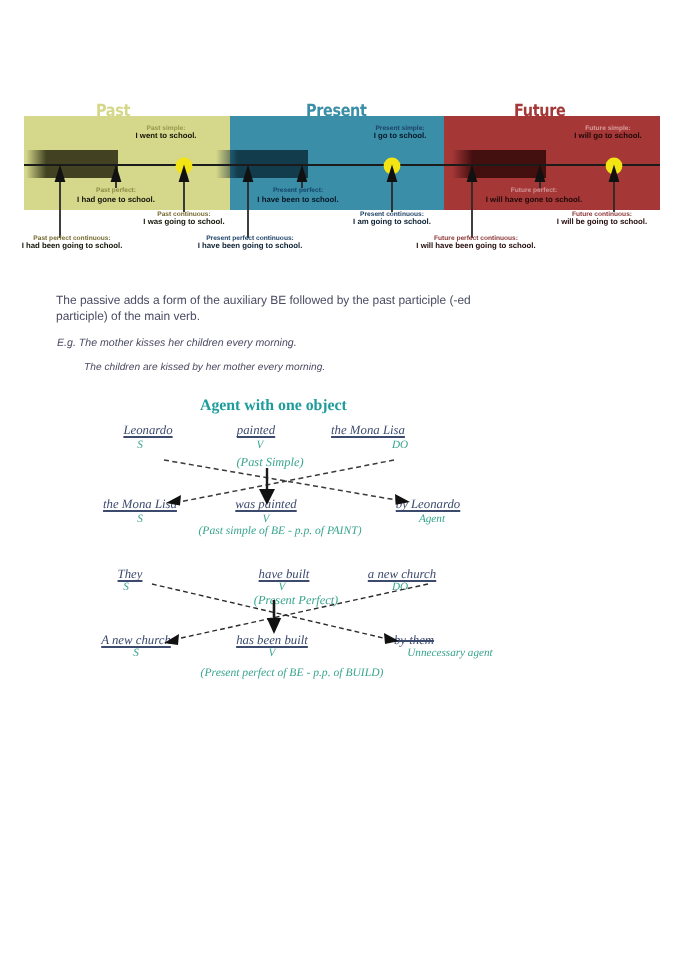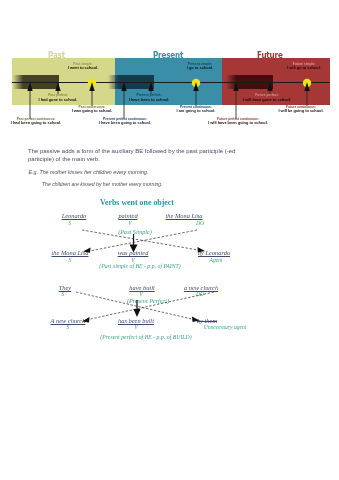--- a/index.html
+++ b/index.html
@@ -133,21 +133,21 @@
         <span class="e" style="color:#230a0a">I will have been going to school.</span>
       </div>
 </div>
 <div id="notes">
 <div class="txt body-t" style="left:28px;top:147.5px;">The passive adds a form of the auxiliary BE followed by the past participle (-ed</div>
 <div class="txt body-t" style="left:28px;top:156.2px;">participle) of the main verb.</div>
 <div class="txt ital" style="left:28.5px;top:169px;">E.g. The mother kisses her children every morning.</div>
 <div class="txt ital" style="left:42px;top:180.7px;font-size:5.1px;">The children are kissed by her mother every morning.</div>
 </div>
 <div id="sec1">
-<div class="txt sec-head" style="left:100px;top:198px;font-size:7.9px;">Verbs went one object</div>
+<div class="txt sec-head" style="left:100px;top:198px;font-size:7.9px;">Agent with one object</div>
 <div class="hwd w" style="left:74px;top:212.2px;">Leonardo</div>
 <div class="hwd w" style="left:128px;top:212.2px;">painted</div>
 <div class="hwd w" style="left:184px;top:212.2px;">the Mona Lisa</div>
 <div class="hwd tag" style="left:70px;top:219.5px;">S</div>
 <div class="hwd tag" style="left:130px;top:219.5px;">V</div>
 <div class="hwd tag" style="left:200px;top:219.5px;">DO</div>
 <div class="hwd tense" style="left:135px;top:227.5px;">(Past Simple)</div>
 <div class="hwd w" style="left:70px;top:249.2px;">the Mona Lisa</div>
 <div class="hwd w" style="left:133px;top:249.2px;">was painted</div>
 <div class="hwd w" style="left:214px;top:249.2px;">by Leonardo</div>

